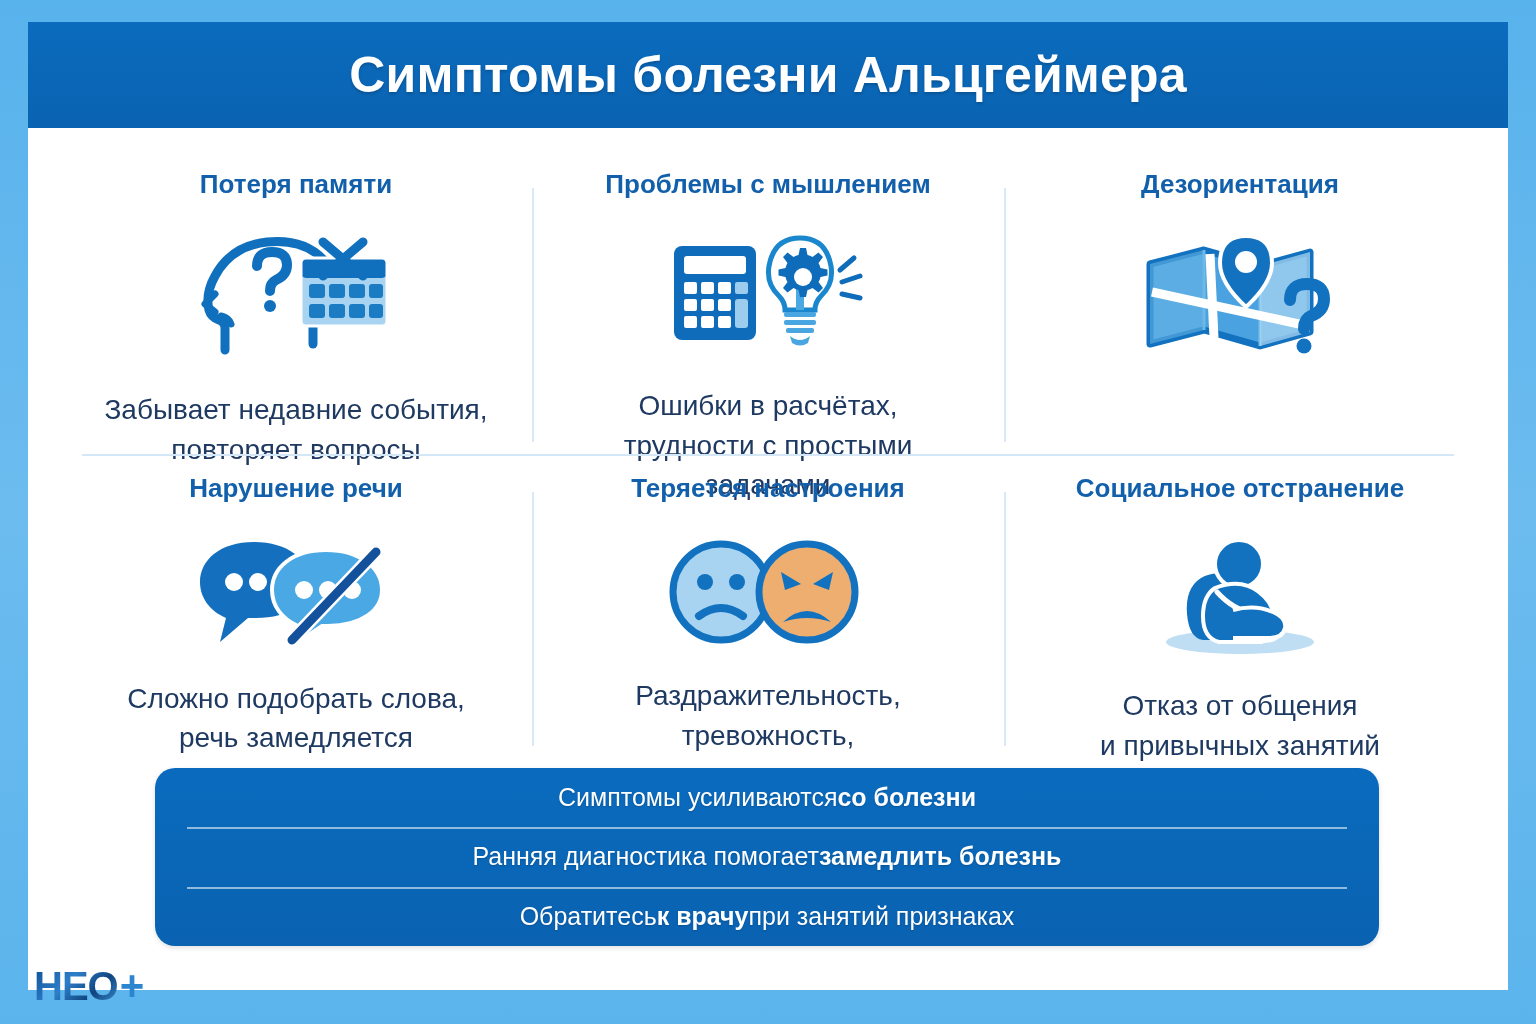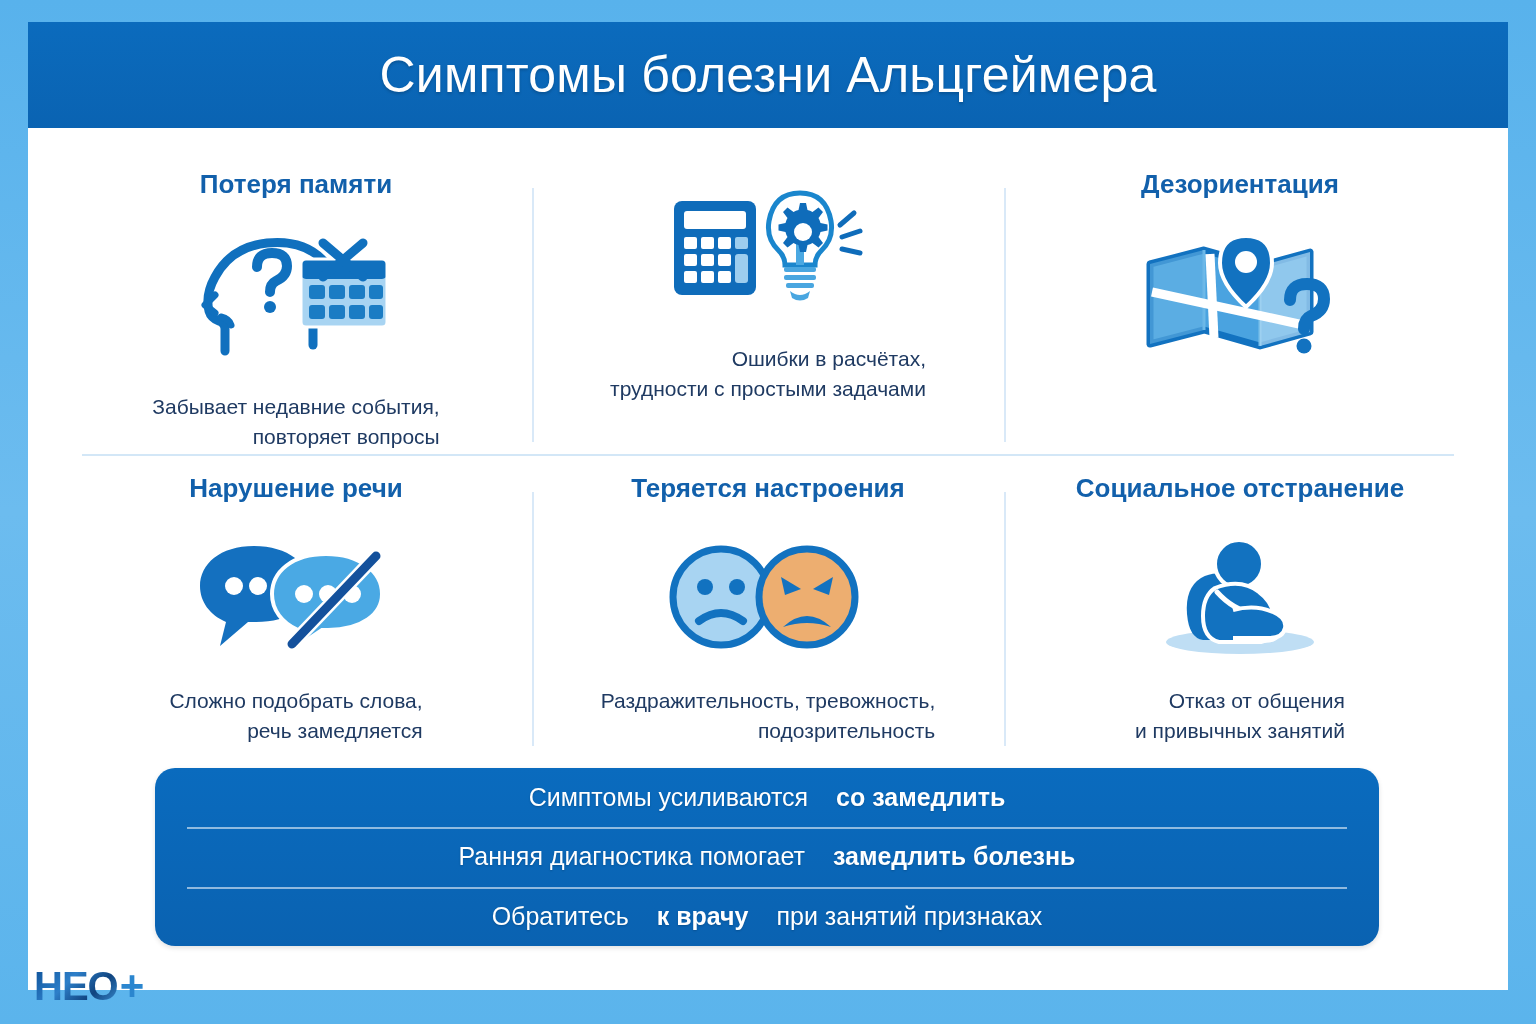--- a/index.html
+++ b/index.html
@@ -27,21 +27,21 @@
   .header {
     position: absolute;
     left: 28px; top: 22px;
     width: 1480px; height: 106px;
     background: linear-gradient(180deg,#0b6bbd 0%, #0a63b2 100%);
     display: flex; align-items: center; justify-content: center;
   }
   .header-title {
     color: #ffffff;
     font-size: 50px;
-    font-weight: normal;
+    font-weight: bold;
     letter-spacing: 0.2px;
     text-shadow: 0 2px 3px rgba(0,0,0,.18);
     white-space: nowrap;
   }
 
   
   .grid {
     position: absolute;
     left: 60px; top: 150px;
     width: 1416px; height: 608px;
@@ -86,23 +86,23 @@
     height: 128px;
     margin-top: 14px;
     display: flex;
     align-items: center;
     justify-content: center;
   }
   .row2 .card-icon { height: 118px; margin-top: 16px; }
   .card-desc {
     margin-top: 14px;
     color: #1f3a62;
-    font-size: 21px;
+    font-size: 28px;
     line-height: 1.42;
-    text-align: right;
+    text-align: center;
     max-width: 400px;
   }
   .row2 .card-desc { margin-top: 12px; }
 
   
   .banner {
     position: absolute;
     left: 155px; top: 768px;
     width: 1224px; height: 178px;
     background: linear-gradient(180deg,#0a6bbe 0%, #0a62b1 100%);
@@ -115,21 +115,20 @@
   .banner-line {
     position: relative;
     flex: 1;
     display: flex;
     align-items: center;
     justify-content: center;
     color: #ffffff;
     font-size: 25px;
     white-space: nowrap;
     text-shadow: 0 1px 2px rgba(0,0,0,.18);
-    gap: 28px;
   }
   .banner-line + .banner-line::before {
     content: "";
     position: absolute;
     left: 32px; right: 32px; top: 0;
     height: 2px;
     background: rgba(255,255,255,.55);
   }
   .bl-strong { font-weight: bold; }
 
@@ -195,20 +194,21 @@
               <rect x="148" y="72" width="16" height="14" rx="3"></rect>
               <rect x="168" y="72" width="14" height="14" rx="3"></rect>
             </g>
             <path d="M122 10 L162 44 M162 10 L122 44" stroke="#1070be" stroke-width="9" stroke-linecap="round" fill="none"></path>
           </svg>
         </div>
         <div class="card-desc">Забывает недавние события,<br>повторяет вопросы</div>
       </div>
 
       <div class="card">
+        <div class="card-title">Проблемы с мышлением</div>
         <div class="card-icon">
           <svg width="196" height="122" viewBox="0 0 196 122">
             <rect x="4" y="14" width="82" height="94" rx="8" fill="#0f6cba"></rect>
             <rect x="14" y="24" width="62" height="18" rx="3" fill="#ffffff"></rect>
             <g fill="#ffffff">
               <rect x="14" y="50" width="13" height="12" rx="2"></rect>
               <rect x="31" y="50" width="13" height="12" rx="2"></rect>
               <rect x="48" y="50" width="13" height="12" rx="2"></rect>
               <rect x="14" y="67" width="13" height="12" rx="2"></rect>
               <rect x="31" y="67" width="13" height="12" rx="2"></rect>
@@ -316,21 +316,21 @@
           </svg>
         </div>
         <div class="card-desc">Отказ от общения<br>и привычных занятий</div>
       </div>
     </div>
   </div>
 
   <div class="banner">
     <div class="banner-line">
       <span>Симптомы усиливаются </span>
-        <span class="bl-strong">со замедлить</span>
+        <span class="bl-strong">со болезни</span>
     </div>
     <div class="banner-line">
       <span>Ранняя диагностика помогает </span>
         <span class="bl-strong">замедлить болезнь</span>
     </div>
     <div class="banner-line">
       <span>Обратитесь </span>
         <span class="bl-strong">к врачу</span>
         <span> при занятий признаках</span>
     </div>

